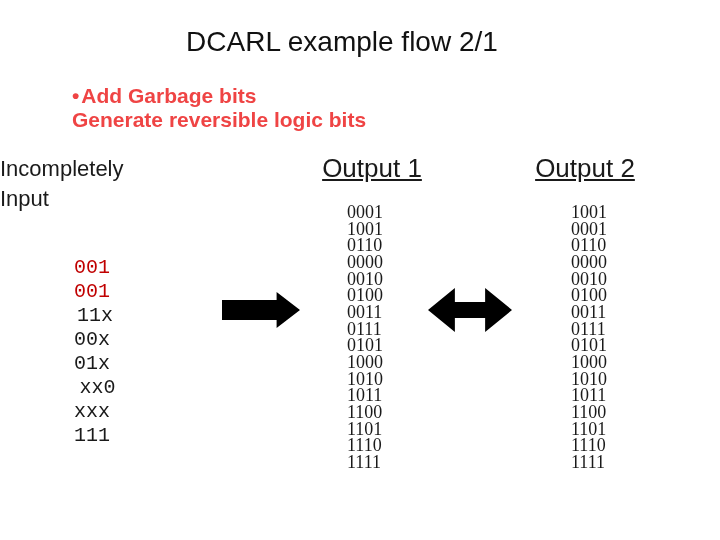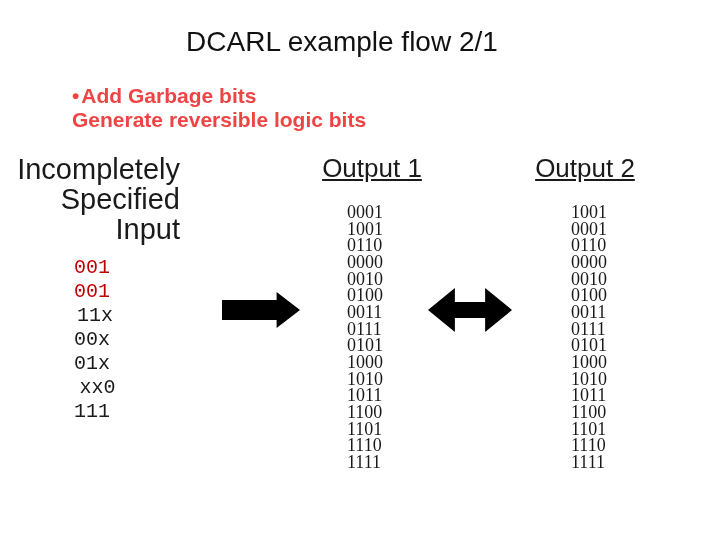--- a/index.html
+++ b/index.html
@@ -36,22 +36,22 @@
     line-height: 24px;
   }
   .subtitle .bullet {
     margin-right: 2px;
   }
   .input-header {
     position: absolute;
     top: 154px;
     left: 0;
     width: 180px;
-    text-align: right;
-    font-size: 29px;
+    text-align: left;
+    font-size: 22px;
     line-height: 30px;
   }
   .input-values {
     position: absolute;
     top: 256px;
     left: 0;
     width: 184px;
     text-align: center;
     font-family: Liberation Mono, monospace;
     font-size: 20px;
@@ -104,31 +104,31 @@
 
   <div class="subtitle" style="color: #ef4444;">
     <div class="sub-line">
       <span class="bullet">•</span><span>Add Garbage bits</span>
     </div>
     <div class="sub-line">Generate reversible logic bits</div>
   </div>
 
   <div class="input-header">
     <div>Incompletely</div>
-    <div>Specified</div>
     <div>Input</div>
   </div>
 
   <div class="input-values">
     <div style="color: rgb(192, 0, 0);">001</div>
     <div style="color: rgb(192, 0, 0);">001</div>
     <div style="color: rgb(26, 26, 26); margin-left: 6px;">11x</div>
     <div style="color: rgb(26, 26, 26);">00x</div>
     <div style="color: rgb(26, 26, 26);">01x</div>
     <div style="color: rgb(26, 26, 26); padding-left: 11px;">xx0</div>
+    <div style="color: rgb(26, 26, 26);">xxx</div>
     <div style="color: rgb(26, 26, 26);">111</div>
   </div>
 
   <div class="arrow-right" style="background-color: rgb(0, 0, 0);"></div>
 
   <div class="out-header out1-header">Output 1</div>
   <div class="out-values out1-values">
     <div>0001</div>
     <div>1001</div>
     <div>0110</div>

